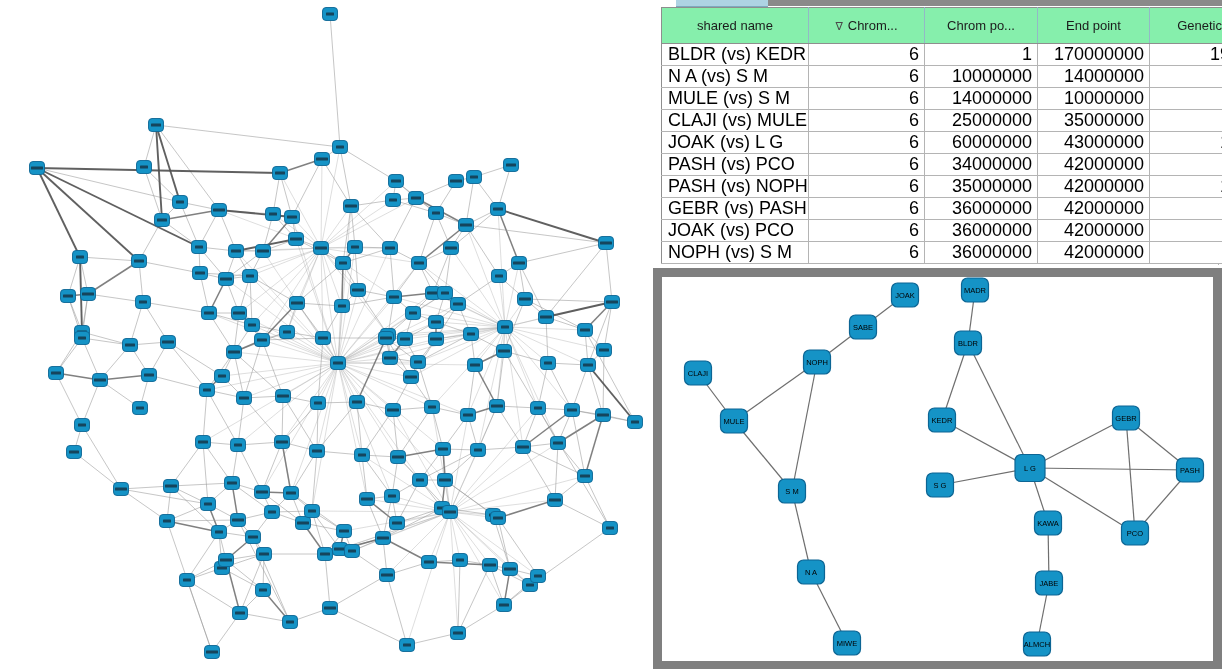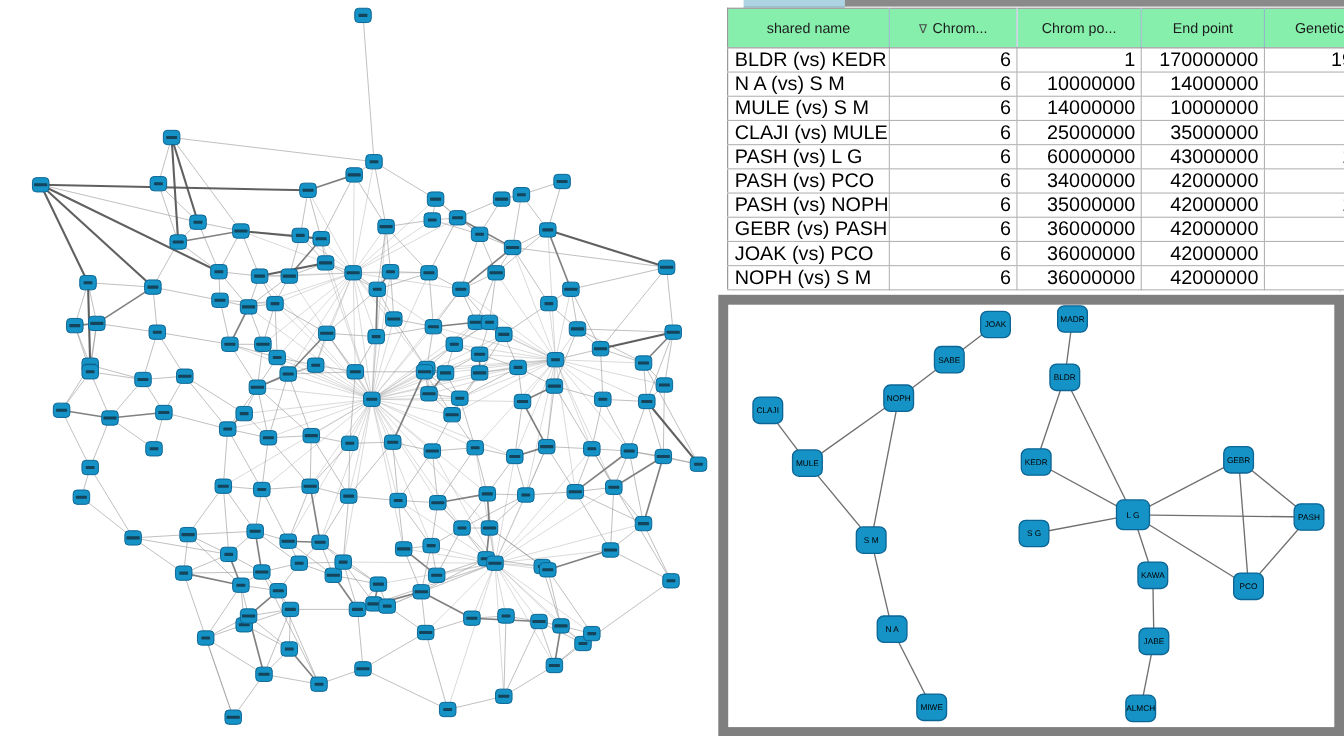--- a/index.html
+++ b/index.html
@@ -1328,21 +1328,21 @@
             <td class="r">7.5</td>
           </tr>
           <tr>
             <td class="l">CLAJI (vs) MULE</td>
             <td class="r">6</td>
             <td class="r">25000000</td>
             <td class="r">35000000</td>
             <td class="r">5.9</td>
           </tr>
           <tr>
-            <td class="l">PASH (vs) L G</td>
+            <td class="l">JOAK (vs) L G</td>
             <td class="r">6</td>
             <td class="r">60000000</td>
             <td class="r">43000000</td>
             <td class="r">16.9</td>
           </tr>
           <tr>
             <td class="l">PASH (vs) PCO</td>
             <td class="r">6</td>
             <td class="r">34000000</td>
             <td class="r">42000000</td>

